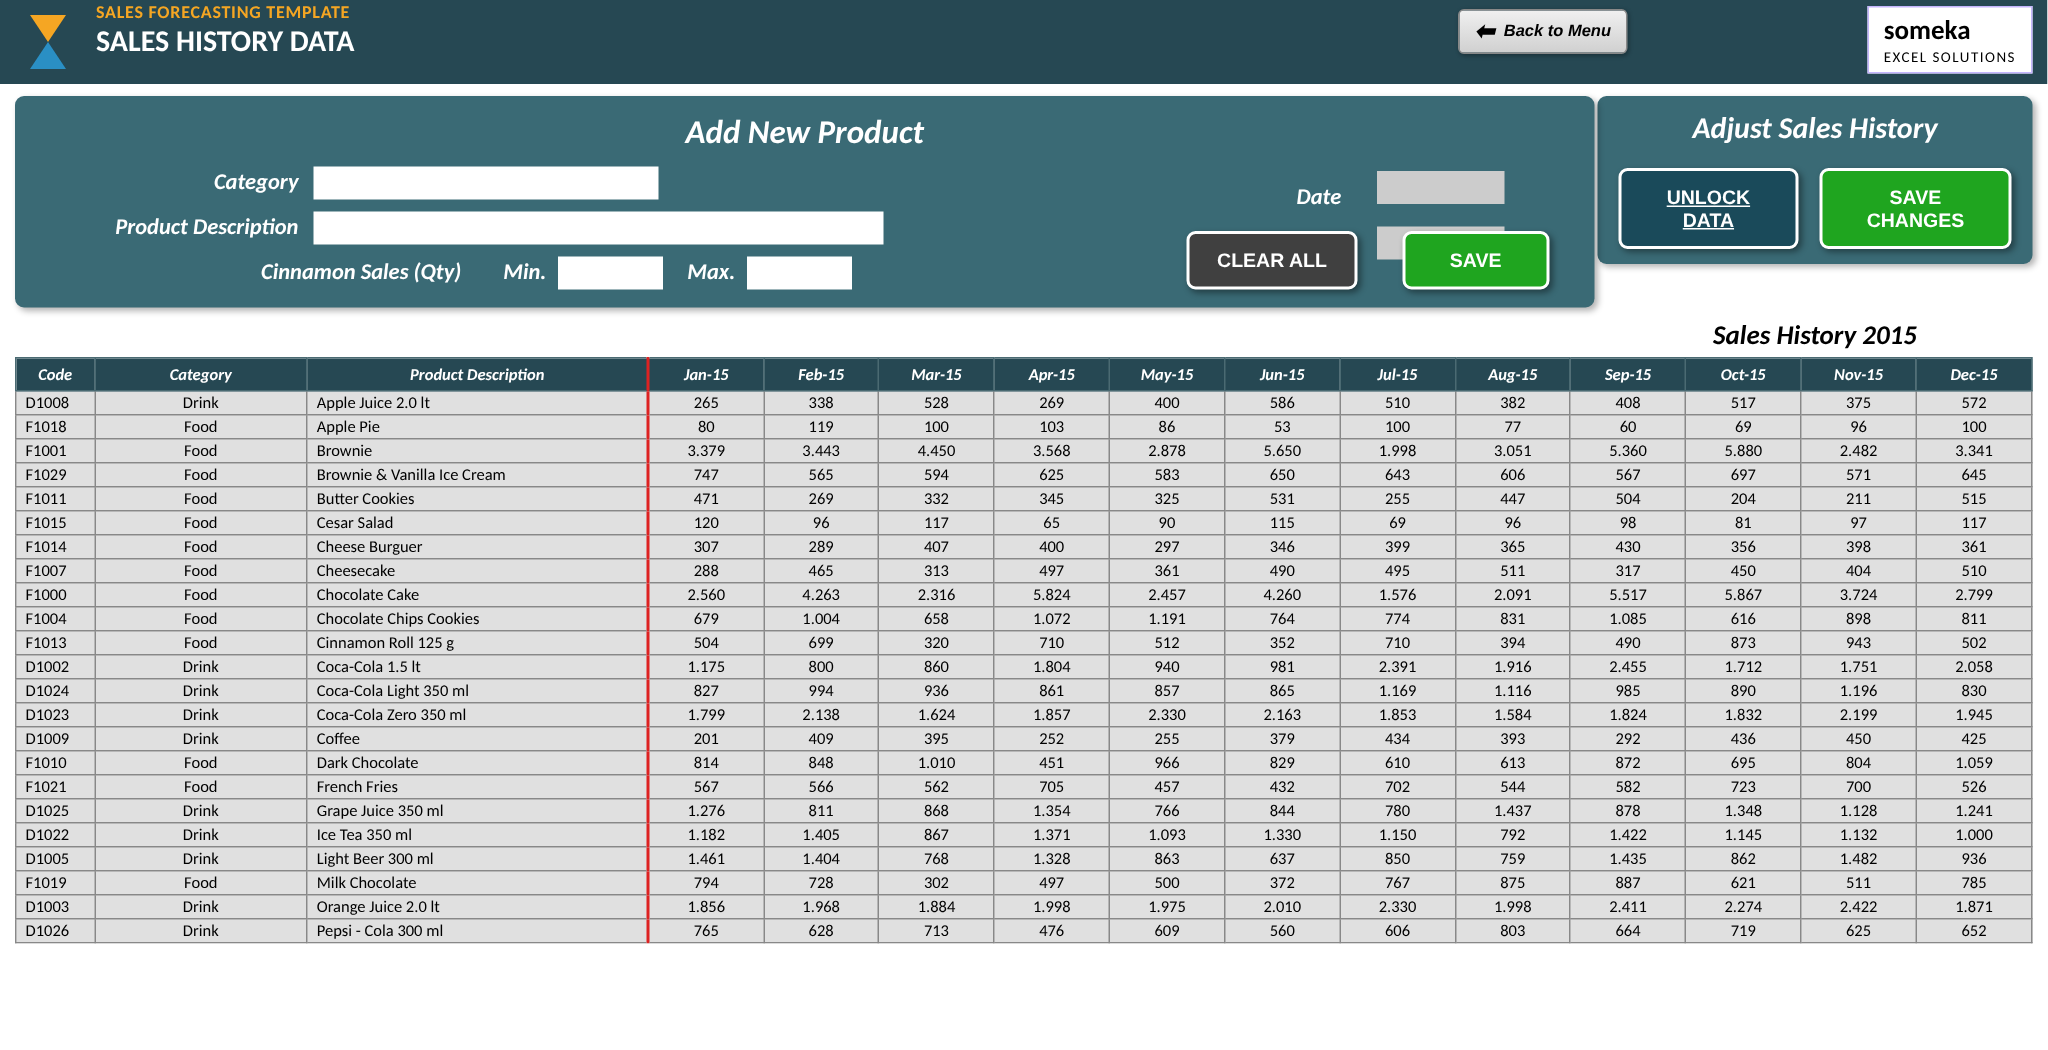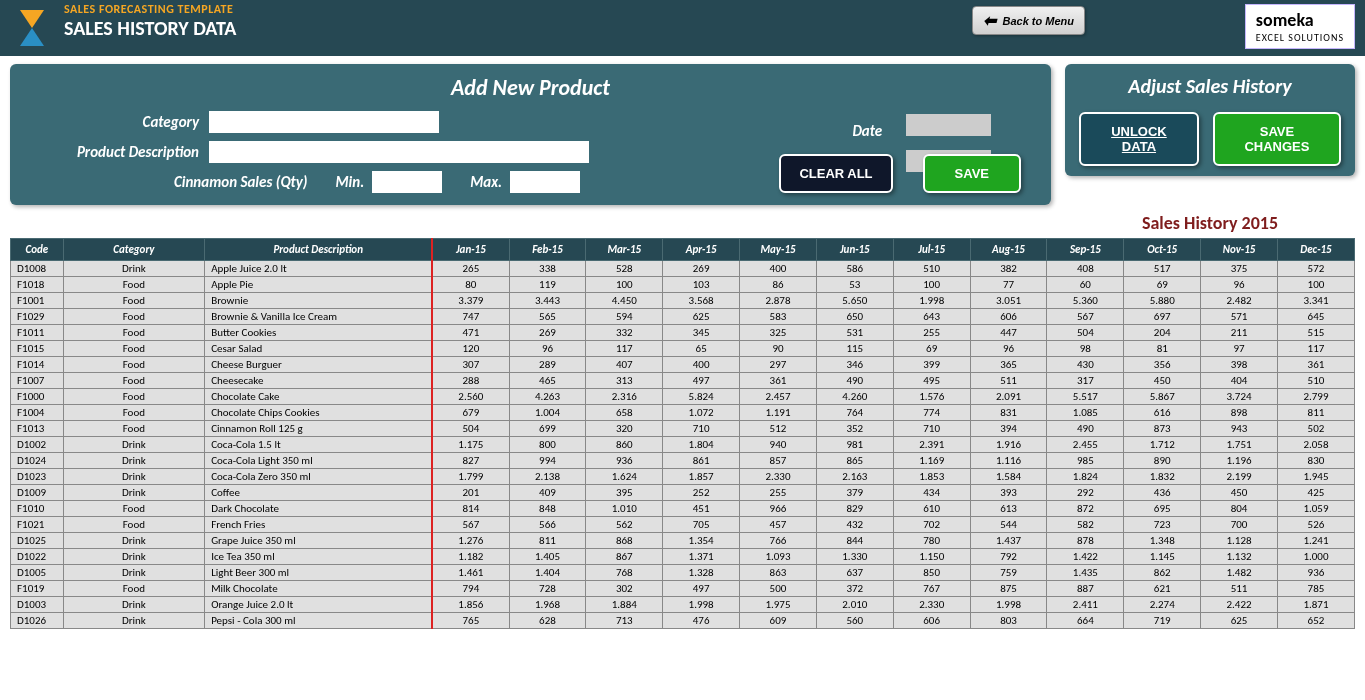--- a/index.html
+++ b/index.html
@@ -6,41 +6,41 @@
 body { font-family: Calibri, Arial, sans-serif; background: #fff; width: 1365px; }
 .header-bar { background: #264853; color: #fff; padding: 0; position: relative; height: 56px; display: flex; align-items: flex-start;}
 .logo-icon { width: 40px; height: 40px; margin: 8px 12px 0 12px; }
 .header-titles { display: flex; flex-direction: column; padding-top: 2px;}
 .small-title { color: #f5a623; font-weight: bold; font-size: 12px; letter-spacing: 0.5px; }
 .main-title { color: #fff; font-weight: bold; font-size: 20px; }
 .back-btn { position: absolute; right: 280px; top: 6px; background: linear-gradient(#f0f0f0,#d0d0d0); border: 1px solid #888; border-radius: 4px; padding: 4px 10px; display: flex; align-items: center; gap: 6px; font-size: 11px; font-style: italic; font-weight: bold; cursor: pointer; box-shadow: 1px 1px 3px rgba(0,0,0,0.3);}
 .back-btn .arrow { font-size: 16px; }
 .brand-logo { position: absolute; right: 10px; top: 4px; background: #fff; border: 1px solid #c4b5fd; padding: 4px 10px; font-weight: bold; font-size: 18px; color: #000; }
 .brand-logo .sub { font-size: 10px; display: block; font-weight: normal; letter-spacing: 1px;}
-.content-row { display: flex; gap: 14px; padding: 8px 10px 4px 10px; align-items: flex-start; justify-content: center;}
+.content-row { display: flex; gap: 2px; padding: 8px 10px 4px 10px; align-items: flex-start; justify-content: center;}
 .add-panel { background: #3a6a75; border-radius: 6px; flex: 1; padding: 10px 14px 12px 14px; position: relative; box-shadow: 2px 2px 4px rgba(0,0,0,0.3);}
 .add-title { text-align: center; color: #fff; font-style: italic; font-weight: bold; font-size: 22px; margin-bottom: 10px;}
 .form-row { display: flex; align-items: center; margin-bottom: 8px;}
 .form-row label { color: #fff; font-style: italic; font-weight: bold; font-size: 15px; text-align: right; width: 185px; padding-right: 10px;}
 .form-row .input { background: #fff; height: 22px; border: none;}
 .date-code-row { position: absolute; right: 60px; top: 50px;}
 .date-code-row .dc-label { color: #fff; font-style: italic; font-weight: bold; font-size: 15px; display: inline-block; width: 50px;}
 .date-code-row .dc-input { background: #ccc; width: 85px; height: 22px; display: inline-block;}
 .expected-row { display: flex; align-items: center; margin-left: 150px; gap: 8px; margin-top: 8px;}
 .expected-row label { color: #fff; font-style: italic; font-weight: bold; font-size: 15px;}
 .expected-row .sm-input { background: #fff; width: 70px; height: 22px; border: none;}
 .btn { border: 2px solid #fff; border-radius: 6px; color: #fff; font-weight: bold; padding: 10px 18px; cursor: pointer; box-shadow: 2px 2px 4px rgba(0,0,0,0.4); font-size: 13px;}
-.btn-red { background: #0f172a;}
+.btn-red { background: #404040;}
 .btn-green { background: #1fa51f;}
 .btn-teal { background: #1a4a5a; text-decoration: underline;}
 .form-buttons { position: absolute; right: 30px; bottom: 12px; display: flex; gap: 30px;}
 .adjust-panel { background: #3a6a75; border-radius: 6px; width: 290px; padding: 10px 14px; text-align: center; box-shadow: 2px 2px 4px rgba(0,0,0,0.3);}
 .adjust-title { color: #fff; font-style: italic; font-weight: bold; font-size: 20px; margin-bottom: 14px;}
 .adjust-buttons { display: flex; justify-content: center; gap: 14px;}
-.history-label { color: #7f1d1d; font-weight: bold; font-size: 18px; text-align: center; margin-top: 36px;}
+.history-label { color: #000000; font-style: italic; font-weight: bold; font-size: 18px; text-align: center; margin-top: 36px;}
 .table-wrap { padding: 0 10px;}
 table { border-collapse: collapse; width: 100%; font-size: 11px;}
 thead th { background: #264853; color: #fff; font-style: italic; font-weight: bold; padding: 4px 6px; border: 1px solid #4a6a72; text-align: center;}
 tbody td { background: #e0e0e0; border: 1px solid #888; padding: 1px 6px; text-align: center; }
 tbody td.left { text-align: left;}
 .col-code { width: 52px;}
 .col-cat { width: 140px;}
 .col-desc { width: 225px;}
 .col-month { width: 76px;}
 .red-border-left { border-left: 2px solid #d22;}
@@ -75,21 +75,21 @@
       <input class="input" style="width: 230px;">
     </div>
     <div class="form-row">
       <label>Product Description</label>
       <input class="input" style="width: 380px;">
     </div>
     <div class="expected-row">
       <label>Cinnamon Sales (Qty)</label>
       <label style="width:auto;margin-left:20px">Min.</label>
       <input class="sm-input" style="">
-      <label style="width:auto;margin-left:20px">Max.</label>
+      <label style="width:auto;margin-left:8px">Max.</label>
       <input class="sm-input" style="">
     </div>
     <div class="date-code-row">
       <div style="margin-bottom:10px">
         <span class="dc-label">Date</span>
         <span class="dc-input"></span>
       </div>
       <div>
         <span class="dc-label">Code</span>
         <span class="dc-input"></span>

